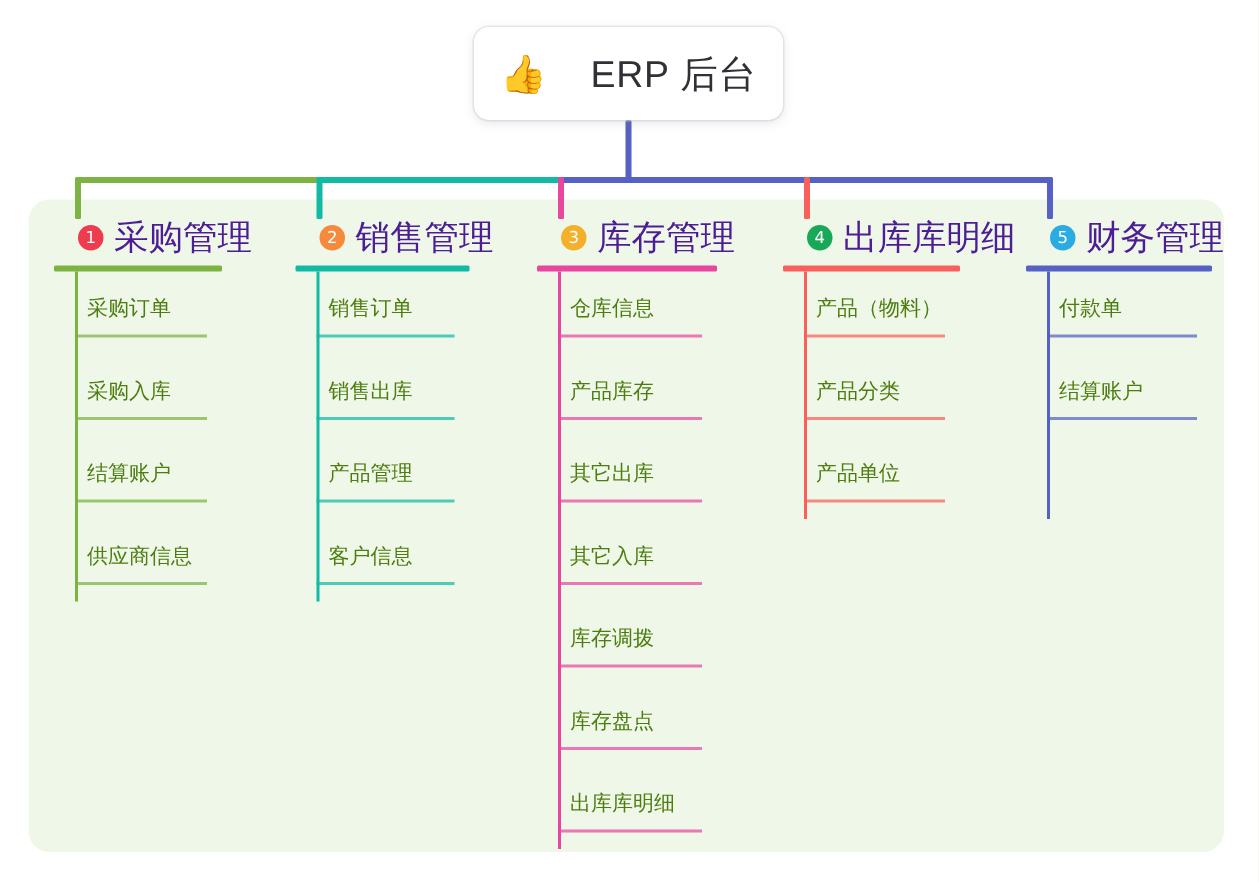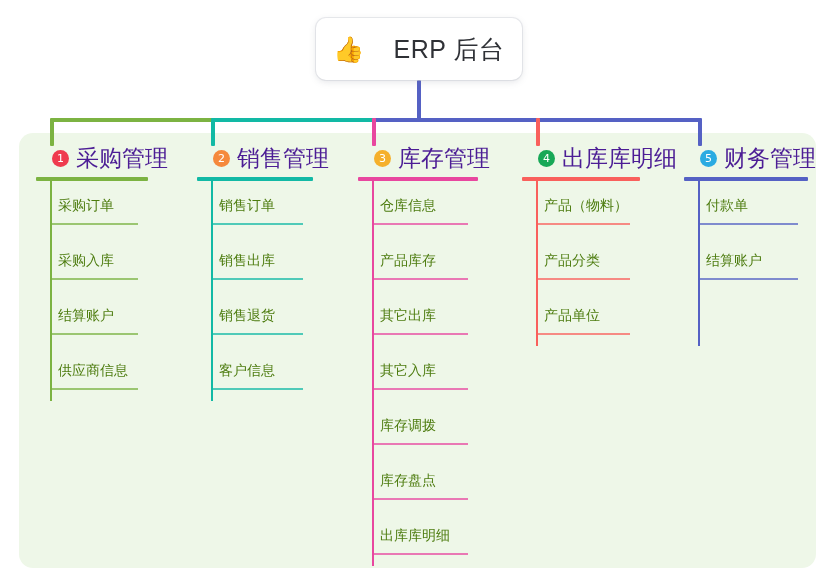--- a/index.html
+++ b/index.html
@@ -128,21 +128,21 @@
           <div class="spine" style="background: rgb(18, 185, 165); height: 220px;"></div>
           <div class="item">
             <span class="item-label">销售订单</span>
             <div class="item-rule" style="background: rgb(18, 185, 165); opacity: 0.72; width: 92px;"></div>
           </div>
           <div class="item">
             <span class="item-label">销售出库</span>
             <div class="item-rule" style="background: rgb(18, 185, 165); opacity: 0.72; width: 92px;"></div>
           </div>
           <div class="item">
-            <span class="item-label">销售退货</span>
+            <span class="item-label">产品管理</span>
             <div class="item-rule" style="background: rgb(18, 185, 165); opacity: 0.72; width: 92px;"></div>
           </div>
           <div class="item">
             <span class="item-label">客户信息</span>
             <div class="item-rule" style="background: rgb(18, 185, 165); opacity: 0.72; width: 92px;"></div>
           </div>
         </div>
       </div>
       <div class="col" style="left: 358px; width: 120px;">
         <div class="col-head">

